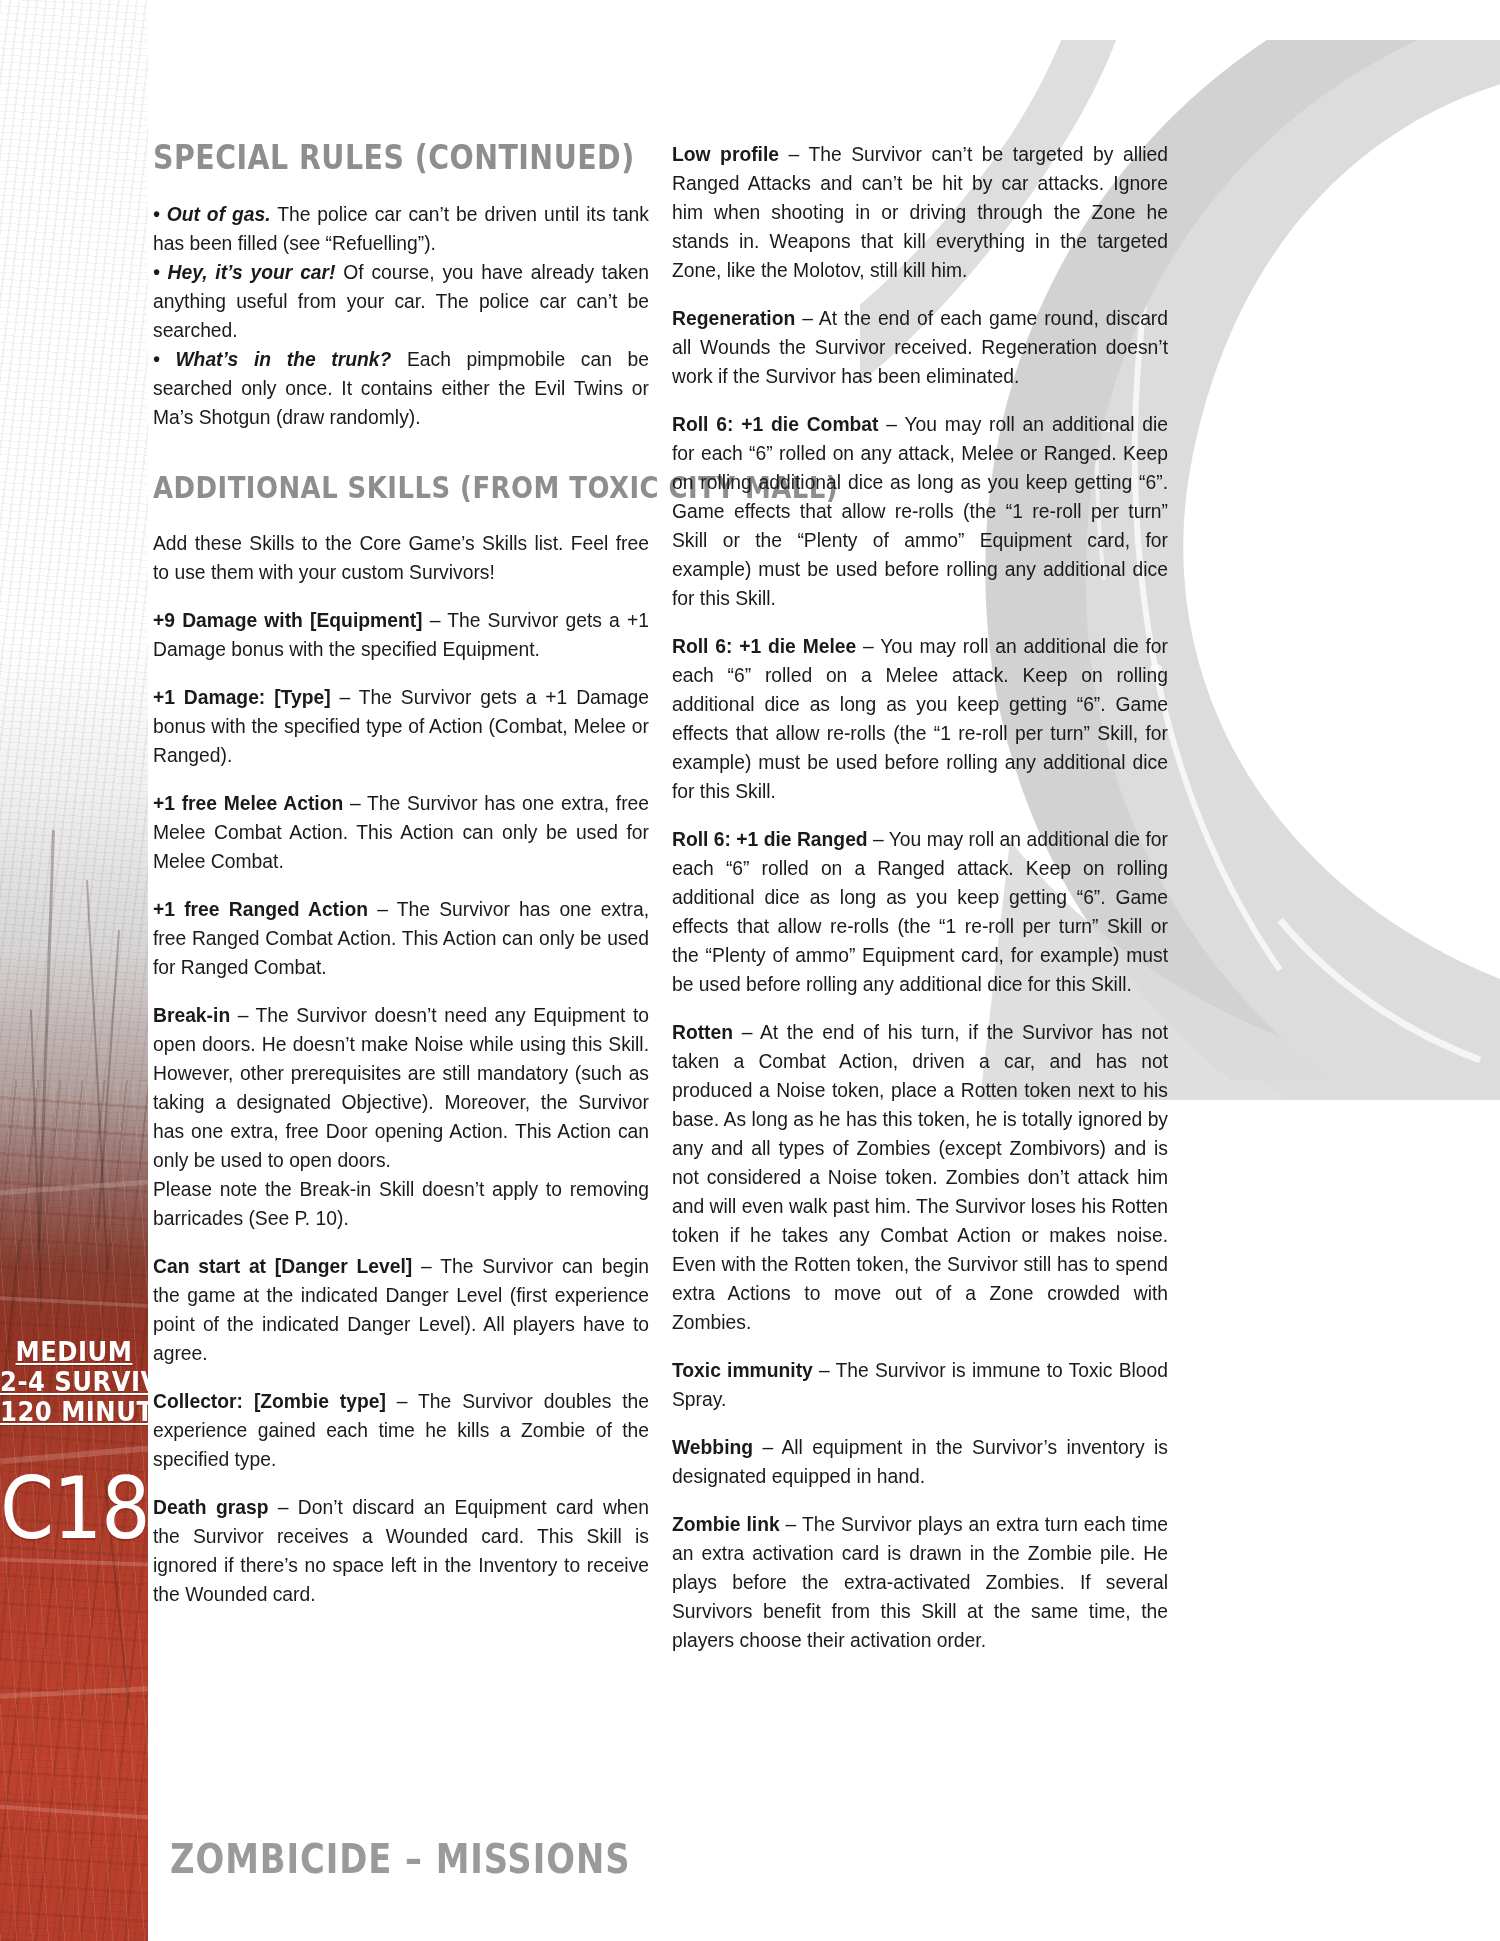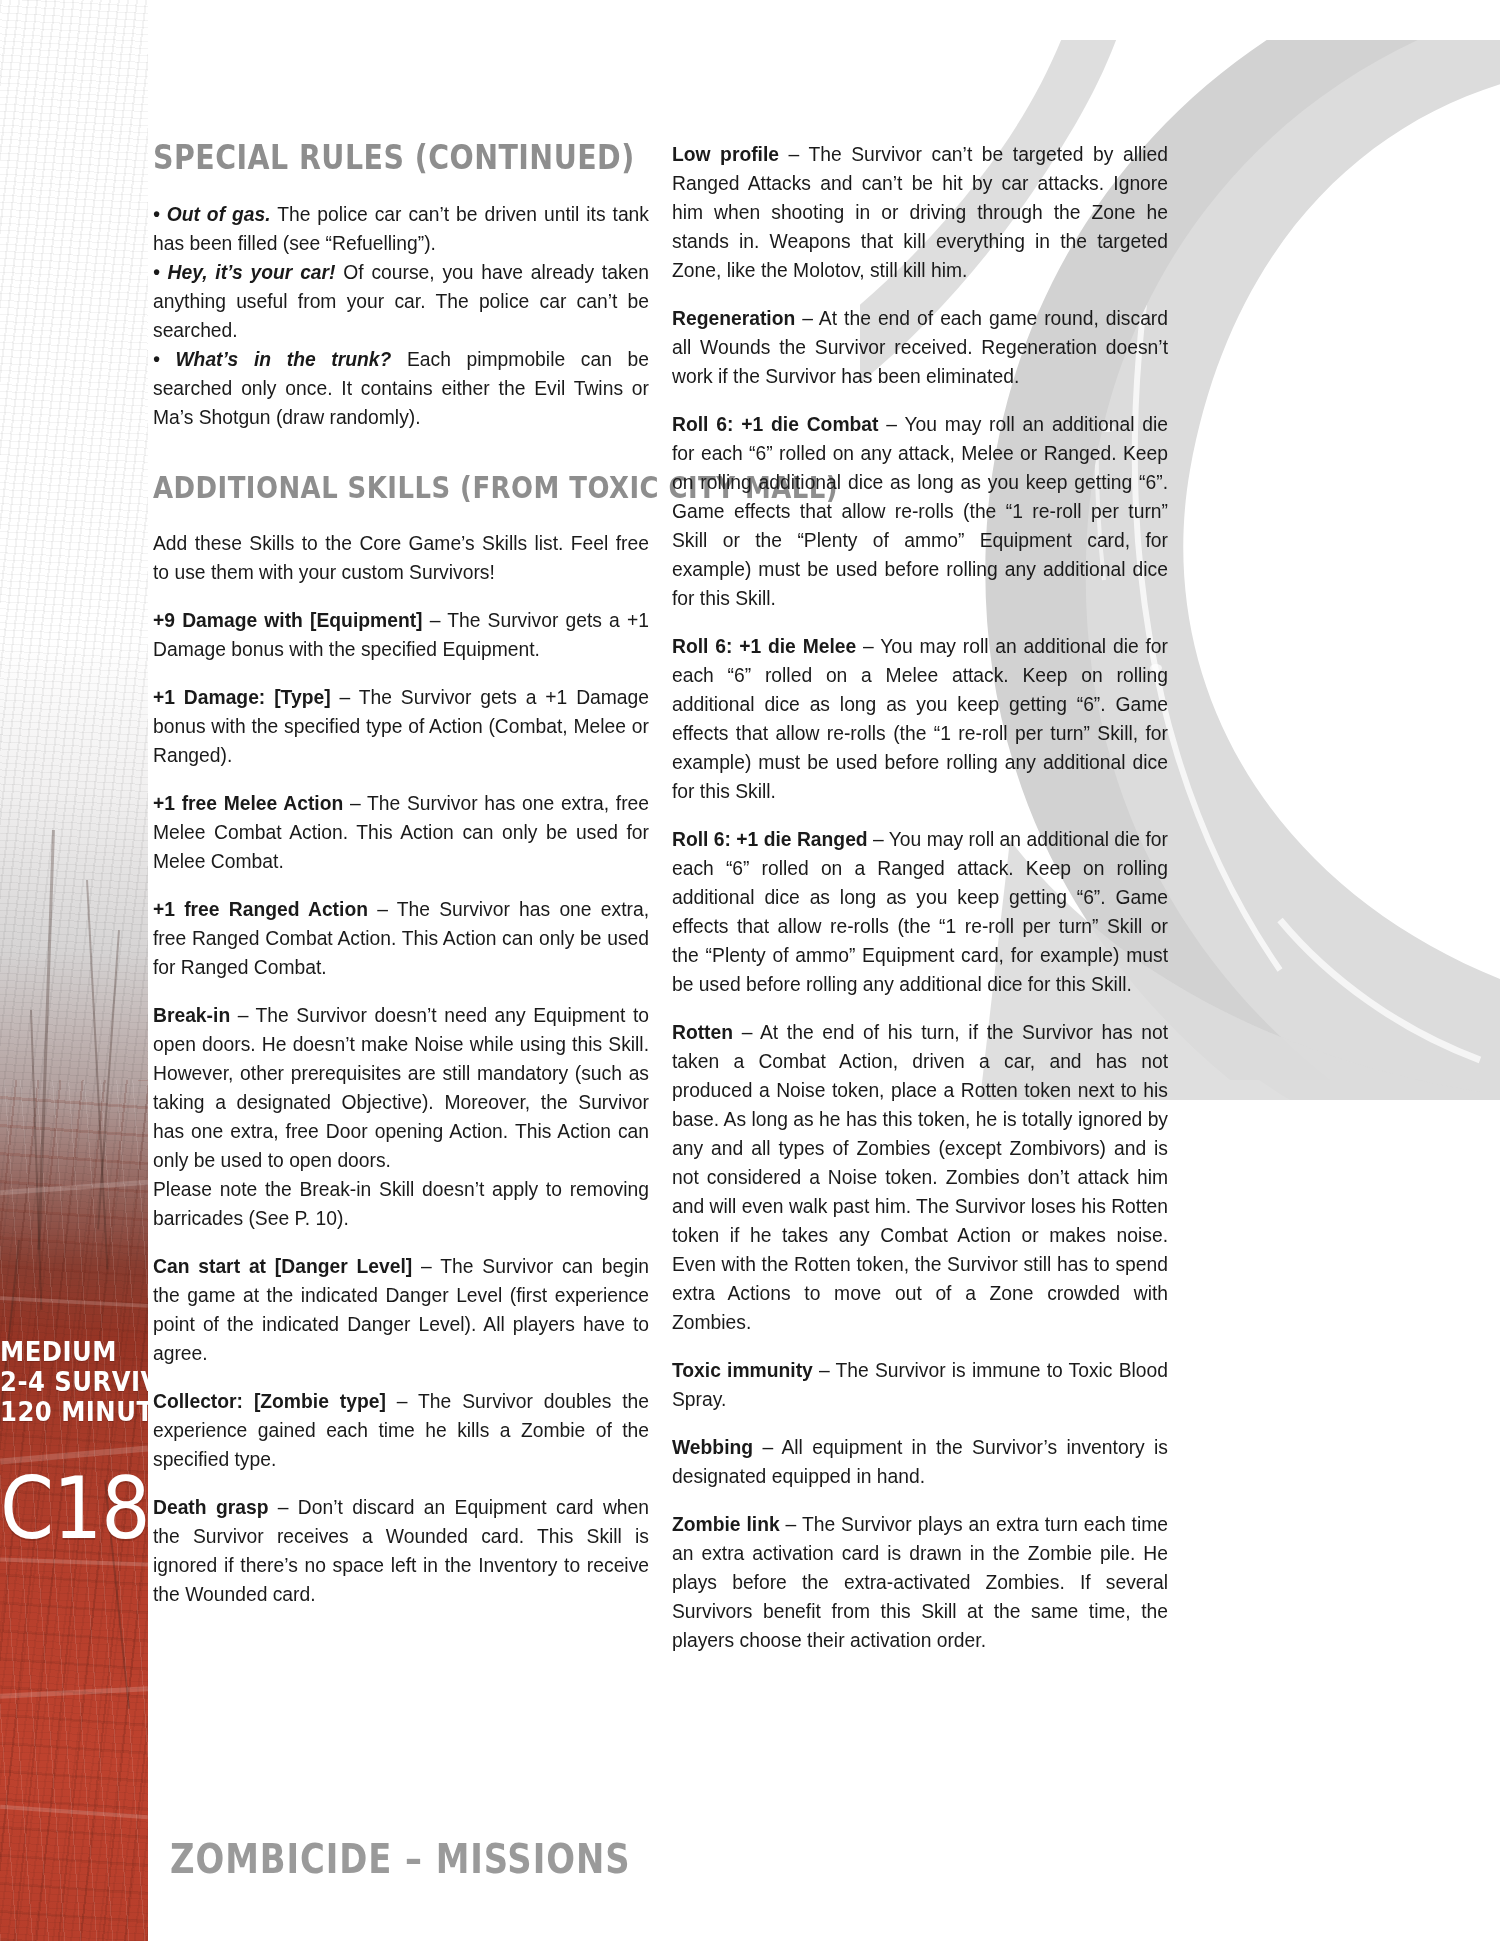--- a/index.html
+++ b/index.html
@@ -46,25 +46,26 @@
   }
   #strip-noise2{
     position:absolute;left:0;top:1080px;right:0;bottom:0;
     background-image:
       repeating-linear-gradient(86deg, rgba(255,255,255,0.10) 0 1px, rgba(255,255,255,0) 1px 16px),
       repeating-linear-gradient(-84deg, rgba(90,30,20,0.18) 0 2px, rgba(0,0,0,0) 2px 22px),
       repeating-linear-gradient(4deg, rgba(120,40,26,0.16) 0 3px, rgba(0,0,0,0) 3px 28px);
   }
 
   #mission-badge{
-    position:absolute;left:0;right:0;top:1337px;
+    position:absolute;left:0;right:0;top:1337px;text-align:center;
     color:#ffffff;line-height:1.12;
     font-family:"DejaVu Sans Condensed","Liberation Sans",sans-serif;
     font-weight:700;letter-spacing:0.5px;
     text-shadow:0 1px 0 rgba(90,25,15,.45);
+    text-decoration:underline;
   }
   #mission-badge .bl{display:block;white-space:nowrap;}
   #mission-badge .b1{font-size:27px;}
   #mission-badge .b2{font-size:27px;}
   #mission-badge .b3{font-size:27px;}
   #page-num{
     position:absolute;left:0;right:0;top:1465px;text-align:right;
     color:#ffffff;font-size:86px;font-weight:400;line-height:1;
     font-family:"DejaVu Sans Condensed","Liberation Sans",sans-serif;
     letter-spacing:-1px;

